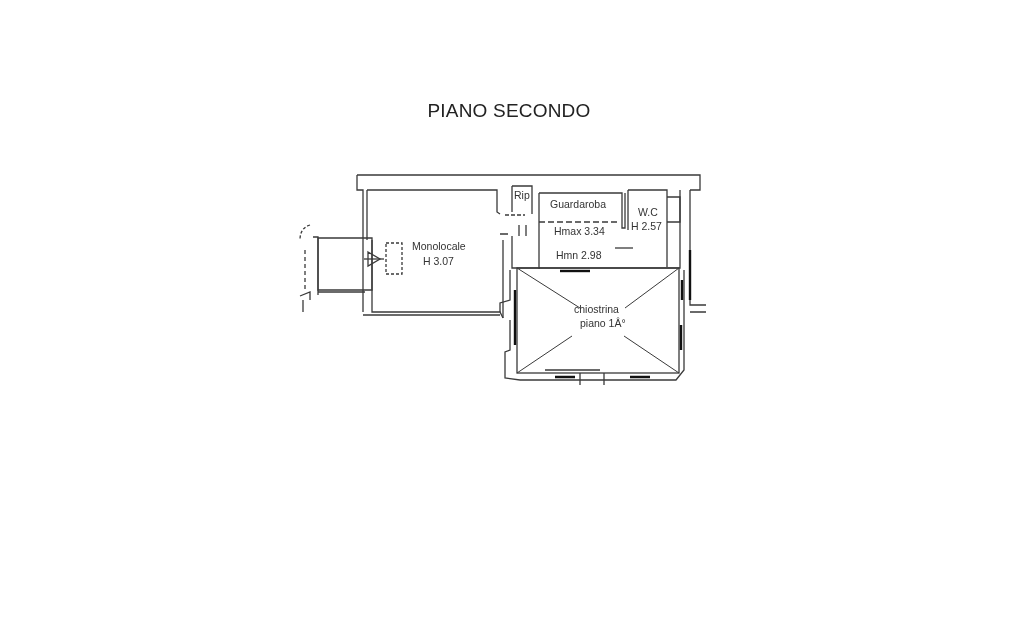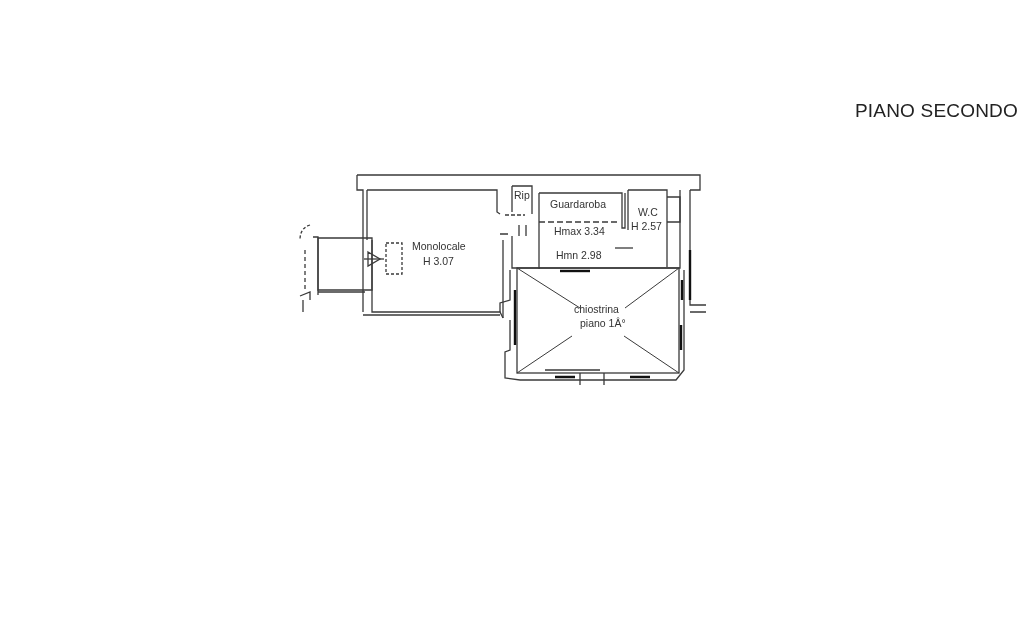--- a/index.html
+++ b/index.html
@@ -15,21 +15,21 @@
       position: relative;
       width: 1024px;
       height: 640px;
       background: #ffffff;
     }
     .plan-title {
       position: absolute;
       left: 0;
       top: 100px;
       width: 1018px;
-      text-align: right;
+      text-align: center;
       font-size: 19px;
       color: #222;
       letter-spacing: 0.2px;
       font-family: "Liberation Sans", sans-serif;
     }
     svg.plan {
       position: absolute;
       left: 0;
       top: 0;
       width: 1024px;

